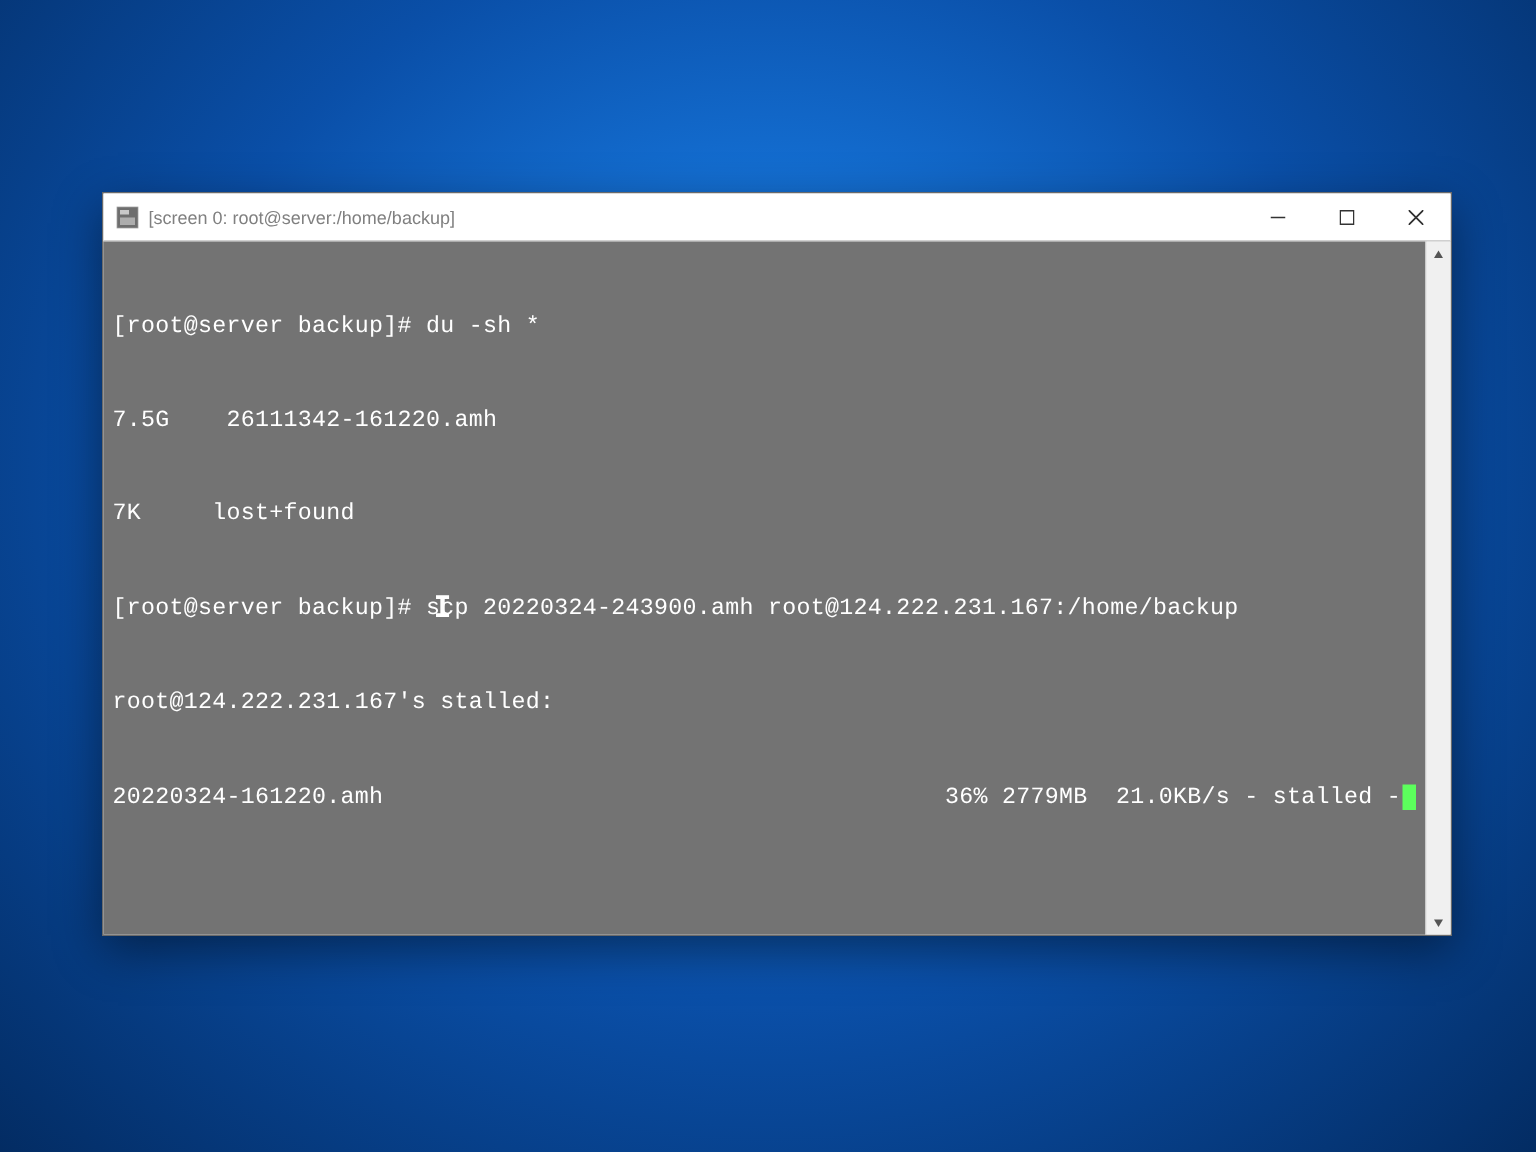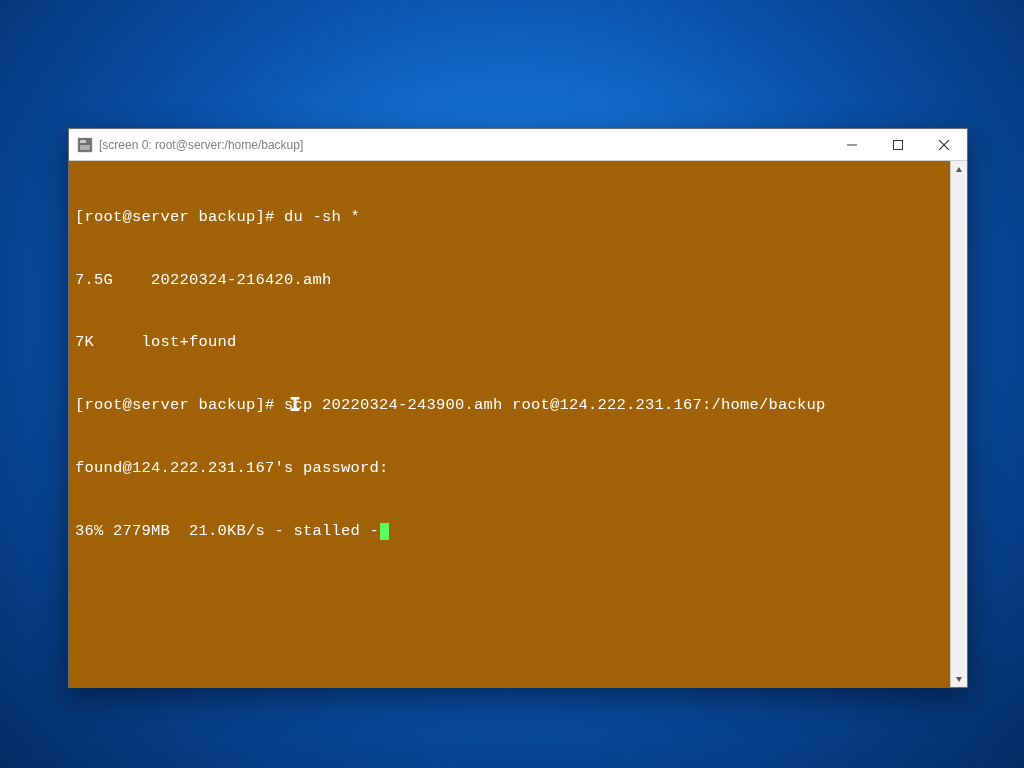--- a/index.html
+++ b/index.html
@@ -7,21 +7,21 @@
   body {
     background: radial-gradient(ellipse at 50% 40%, #1e90ff 0%, #0a4fa8 55%, #032c63 100%);
     font-family: "Segoe UI", Tahoma, sans-serif;
     position: relative;
   }
   .window {
     position: absolute;
     left: 68px;
     top: 128px;
     width: 900px;
-    height: 560px;
+    height: 496px;
     background: #ffffff;
     border: 1px solid #6a6a6a;
     box-shadow: 0 10px 30px rgba(0,0,0,0.45);
     display: flex;
     flex-direction: column;
   }
   .titlebar {
     height: 32px;
     background: #ffffff;
     display: flex;
@@ -51,21 +51,21 @@
     width: 46px;
     display: flex;
     align-items: center;
     justify-content: center;
     color: #333;
   }
   .win-btn svg { width: 10px; height: 10px; }
   .terminal-wrap {
     flex: 1;
     display: flex;
-    background: #a16207;
+    background: #737373;
     position: relative;
   }
   .terminal {
     flex: 1;
     color: #ffffff;
     font-family: "Consolas", "Courier New", monospace;
     font-size: 15.5px;
     line-height: 1.35;
     padding: 4px 6px;
     white-space: pre;
@@ -141,25 +141,26 @@
         <svg viewBox="0 0 10 10">
             <path d="M0 0 L10 10 M10 0 L0 10" stroke="currentColor" stroke-width="1.2" fill="none"></path>
           </svg>
       </div>
     </div>
   </div>
 
   <div class="terminal-wrap">
     <div class="terminal">
       <span class="row">[root@server backup]# du -sh *</span>
-      <span class="row">7.5G    20220324-216420.amh</span>
+      <span class="row">7.5G    26111342-161220.amh</span>
       <span class="row">7K     lost+found</span>
       <span class="row">[root@server backup]# scp 20220324-243900.amh root@124.222.231.167:/home/backup</span>
-      <span class="row">found@124.222.231.167's password:</span>
+      <span class="row">root@124.222.231.167's stalled:</span>
       <span class="row progress-line">
+        <span>20220324-161220.amh</span>
         <span class="progress-right"><span>36% 2779MB  21.0KB/s - stalled -</span><span class="cursor-block"></span></span>
       </span>
       <span class="ibeam">I</span>
     </div>
     <div class="scrollbar">
       <div class="sb-btn">
         <svg viewBox="0 0 8 8">
             <path d="M4 1 L7 6 L1 6 Z"></path>
           </svg>
       </div>

